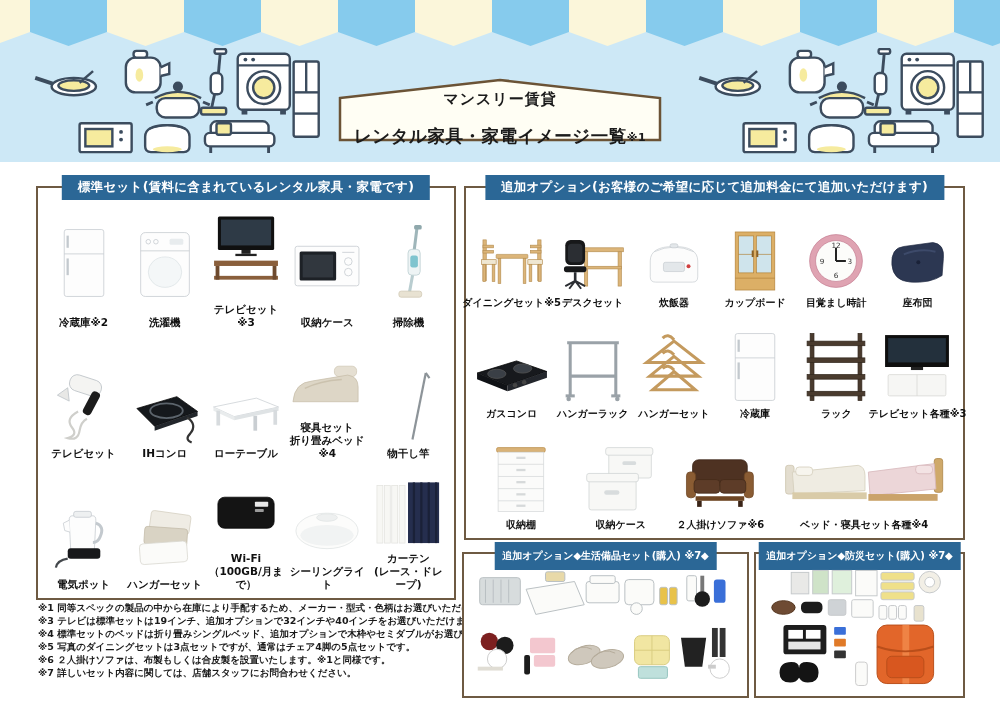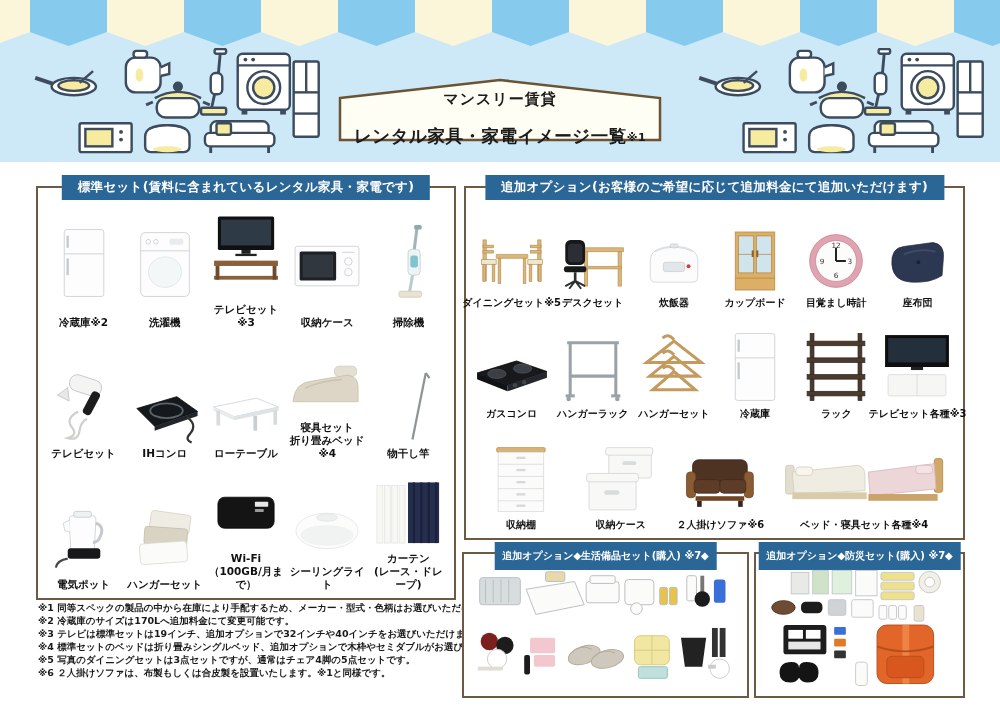--- a/index.html
+++ b/index.html
@@ -629,25 +629,25 @@
             </svg>
           </div>
           <div class="item-label">ベッド・寝具セット各種※4</div>
         </div>
       </div>
     </div>
 </section>
 
 <div class="footnotes">
   <div class="footnote">※1 同等スペックの製品の中から在庫により手配するため、メーカー・型式・色柄はお選びいただけません</div>
-  <div class="footnote">※2 冷蔵庫のサイズは170Lへ追加料金にて変更可能です。</div>
   <div class="footnote">※3 テレビは標準セットは19インチ、追加オプションで32インチや40インチをお選びいただけます。</div>
   <div class="footnote">※4 標準セットのベッドは折り畳みシングルベッド、追加オプションで木枠やセミダブルがお選びいただけます。</div>
   <div class="footnote">※5 写真のダイニングセットは3点セットですが、通常はチェア4脚の5点セットです。</div>
   <div class="footnote">※6 ２人掛けソファは、布製もしくは合皮製を設置いたします。※1と同様です。</div>
+  <div class="footnote">※7 詳しいセット内容に関しては、店舗スタッフにお問合わせください。</div>
 </div>
 
 <div class="purchase-box" id="pbox1">
   <div class="purchase-header">追加オプション◆生活備品セット(購入) ※7◆</div>
   <div class="collage"><svg viewBox="0 0 280 126">
         <g stroke="#b9bfc2" fill="#fbfbf9">
           <rect x="10" y="12" width="42" height="28" rx="3" fill="#d7dcdd"></rect>
           <line x1="16" y1="14" x2="16" y2="38"></line>
           <line x1="24" y1="14" x2="24" y2="38"></line>
           <line x1="32" y1="14" x2="32" y2="38"></line>

